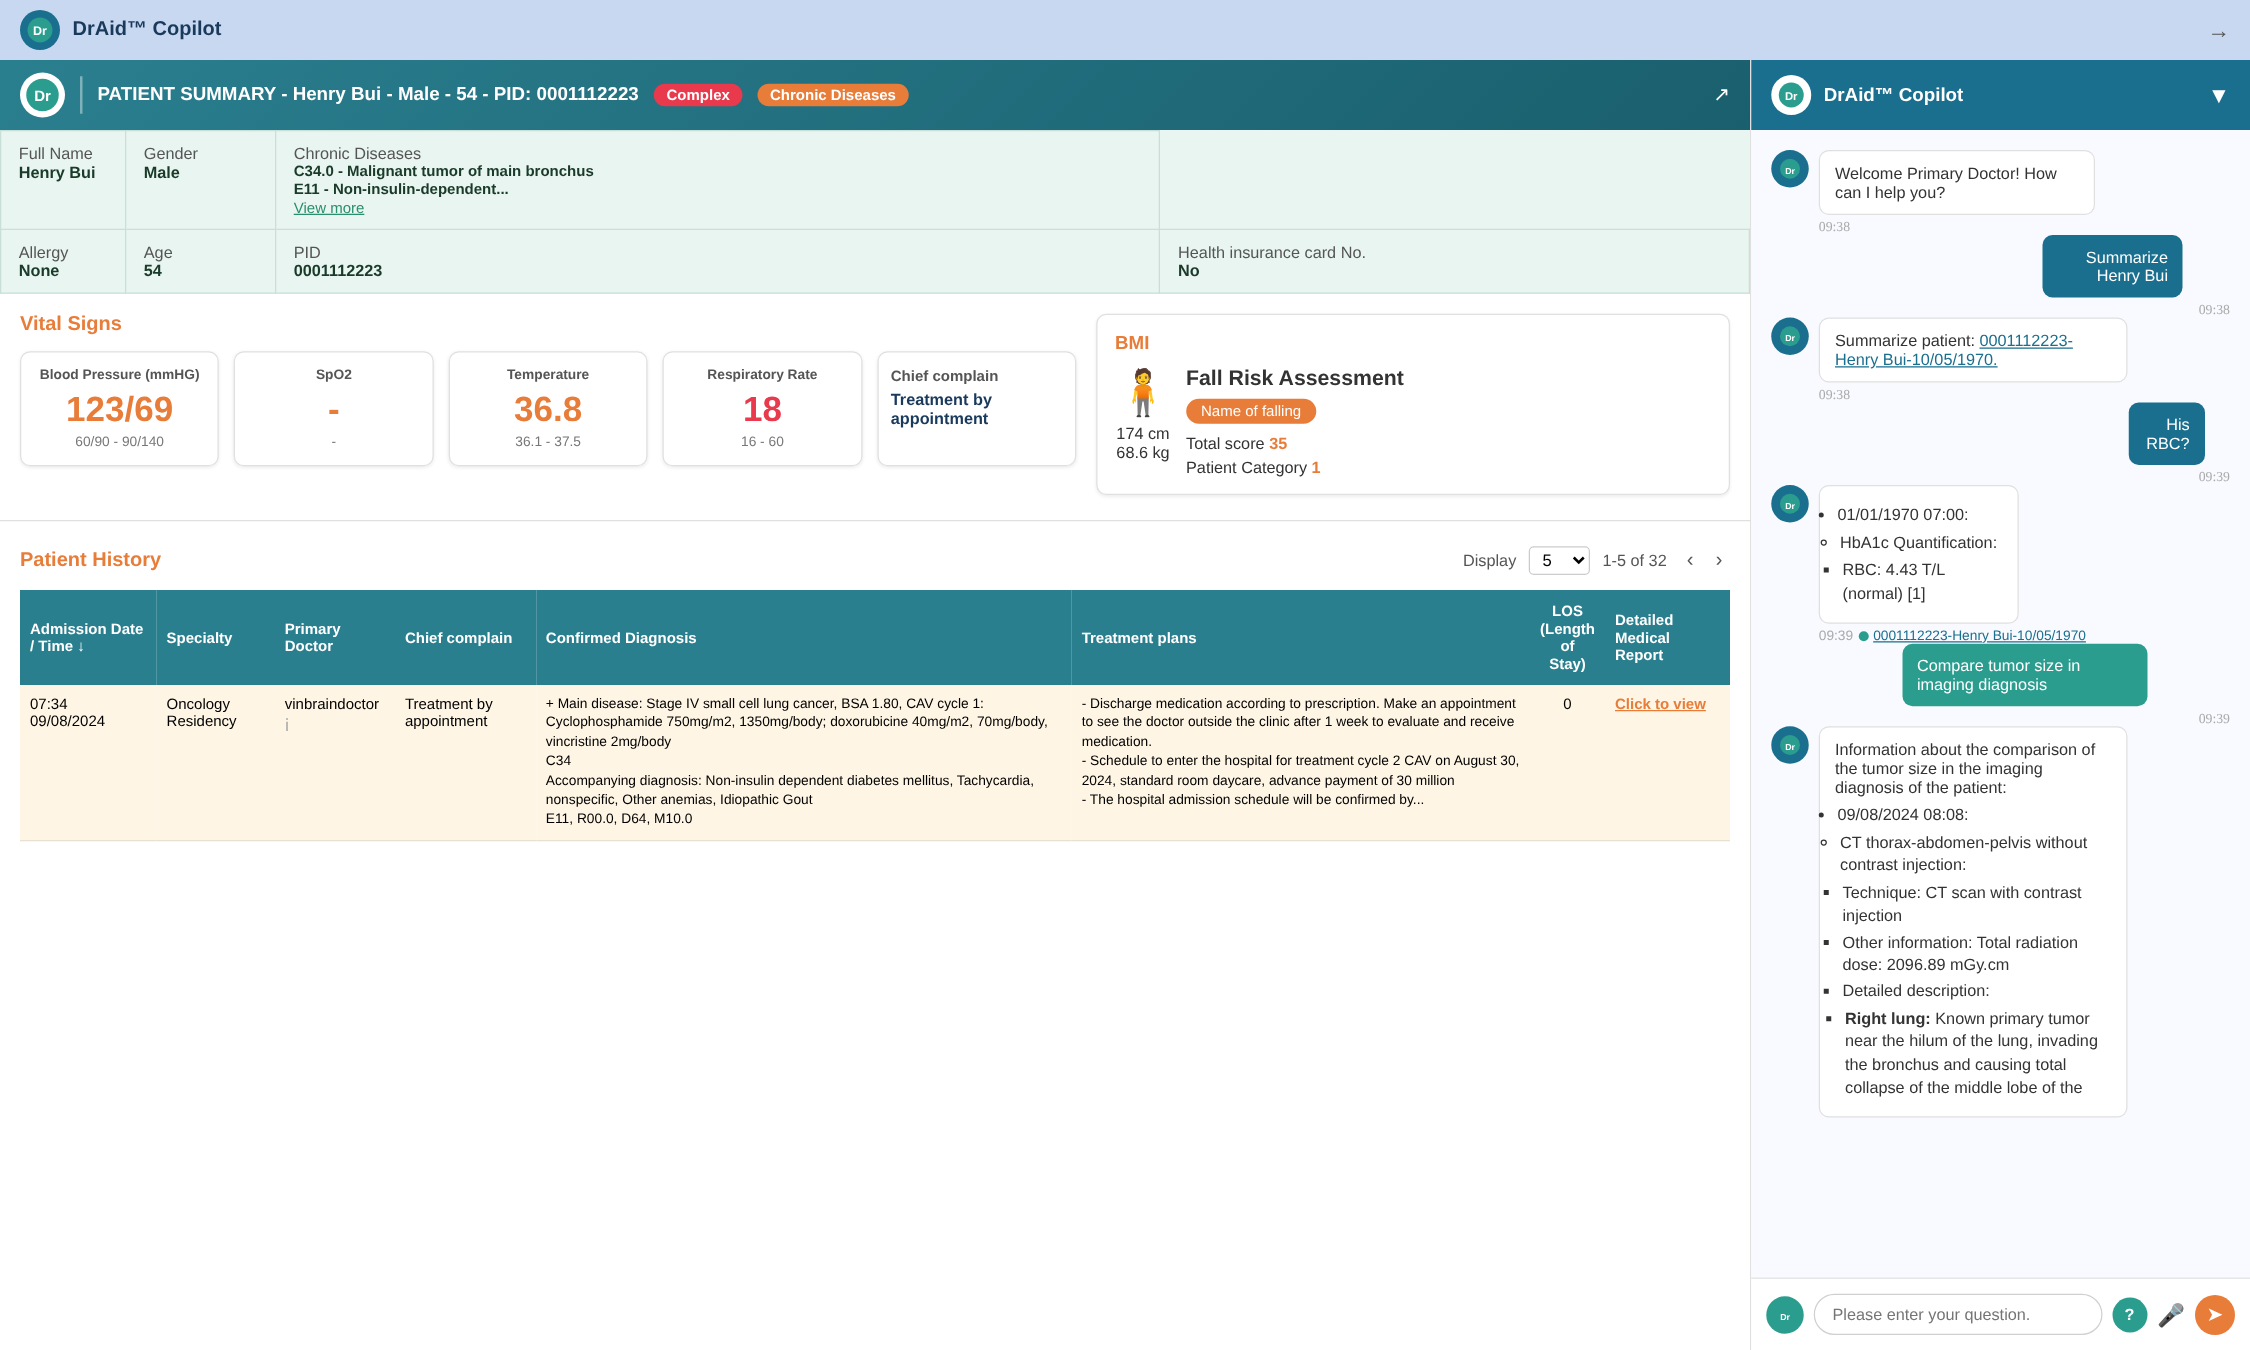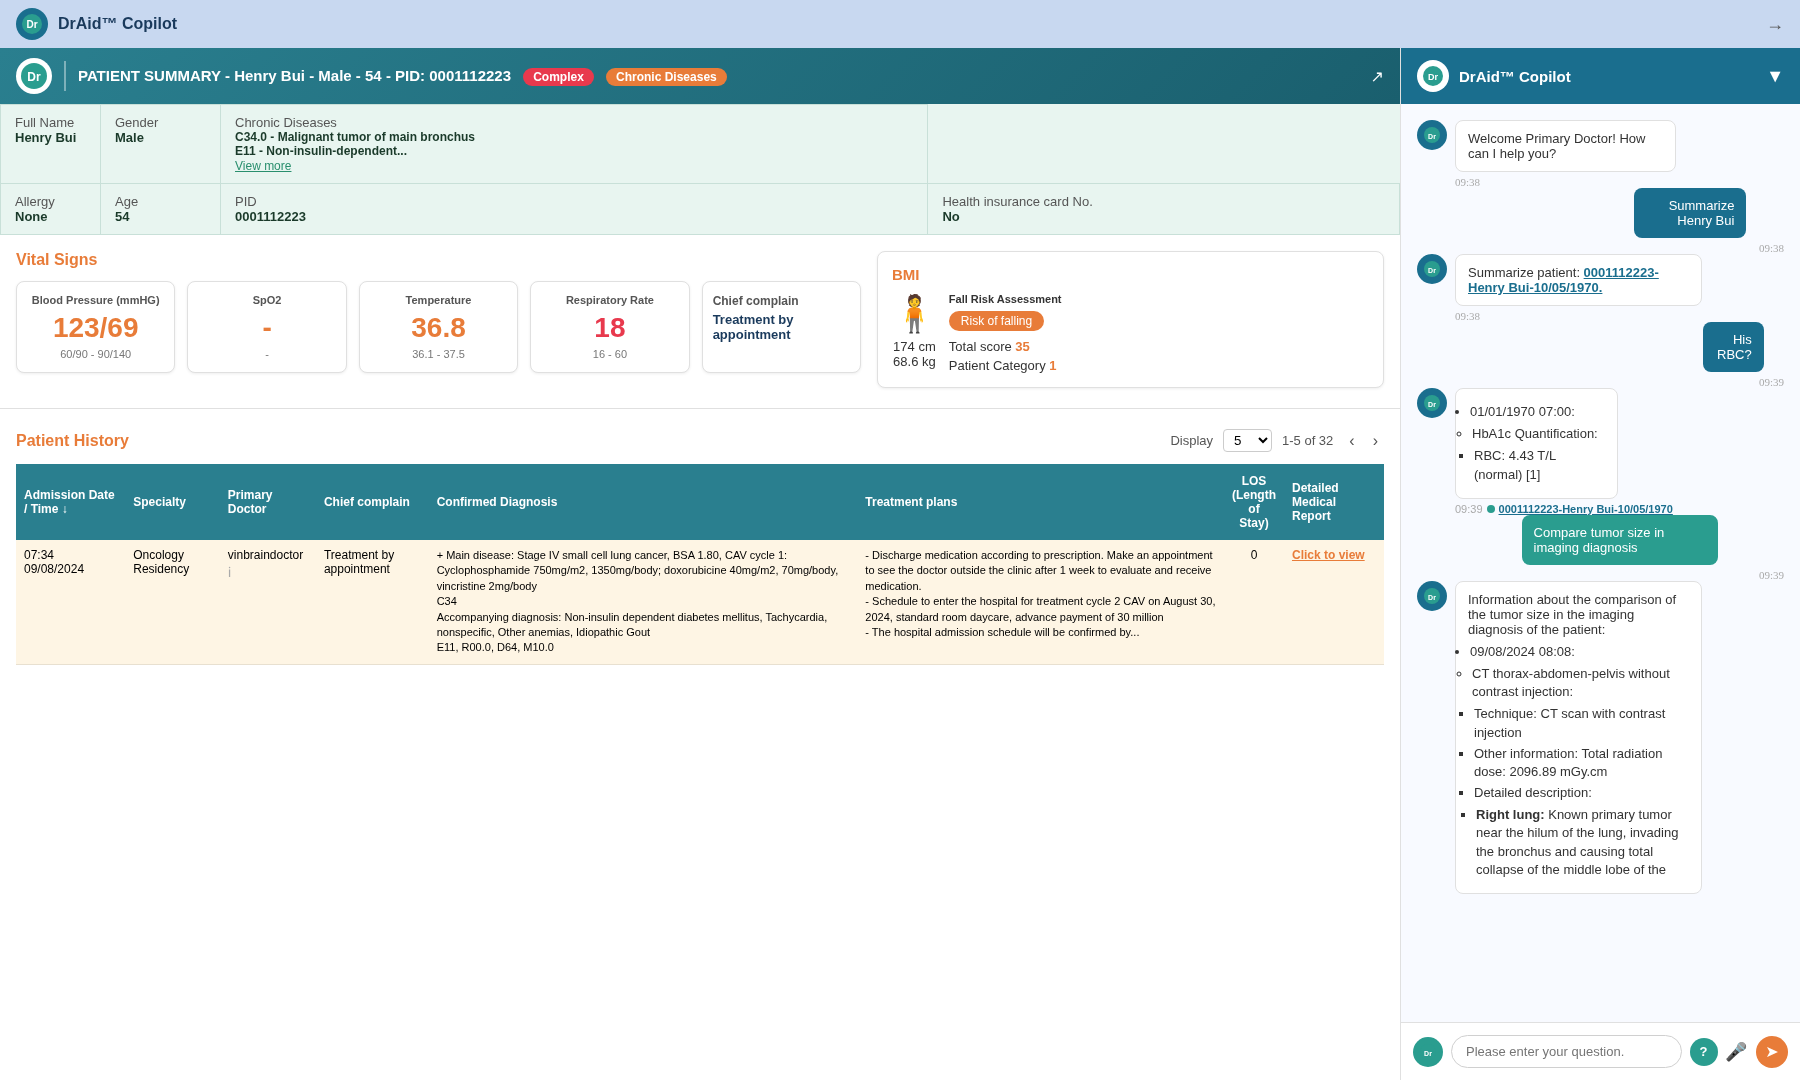--- a/index.html
+++ b/index.html
@@ -93,21 +93,21 @@
       background: white;
       height: 100%;
       box-shadow: 0 1px 3px rgba(0,0,0,0.07);
     }
     .bmi-title { font-size: 15px; font-weight: bold; color: #e87c39; margin-bottom: 10px; }
     .bmi-content { display: flex; gap: 12px; align-items: flex-start; }
     .bmi-figure { display: flex; flex-direction: column; align-items: center; }
     .bmi-icon { font-size: 36px; margin-bottom: 4px; }
     .bmi-measures { font-size: 13px; color: #333; }
     .bmi-right { flex: 1; }
-    .fall-risk-title { font-size: 11px; font-weight: bold; color: #333; margin-bottom: 6px; }
+    .fall-risk-title { font-size: 17px; font-weight: bold; color: #333; margin-bottom: 6px; }
     .fall-risk-badge { background: #e87c39; color: white; padding: 3px 12px; border-radius: 12px; font-size: 12px; display: inline-block; margin-bottom: 8px; }
     .fall-risk-score { font-size: 13px; color: #333; }
     .fall-risk-score span { color: #e87c39; font-weight: bold; }
     .patient-category { font-size: 13px; color: #333; margin-top: 4px; }
     .patient-category span { color: #e87c39; font-weight: bold; }
 
     
     .divider { height: 1px; background: #e0e0e0; margin: 4px 0; }
 
     
@@ -167,21 +167,21 @@
     .msg-avatar { width: 30px; height: 30px; border-radius: 50%; background: #2a9d8f; display: flex; align-items: center; justify-content: center; color: white; font-size: 12px; flex-shrink: 0; }
     .msg-avatar.bot { background: #1a6e8e; }
 
     .msg-bubble { max-width: 75%; }
     .msg-bubble.bot-bubble { background: white; border: 1px solid #e0e0e0; border-radius: 8px; padding: 10px 12px; font-size: 13px; color: #333; }
     .msg-bubble.user-bubble { background: #1a6e8e; border-radius: 8px; padding: 10px 12px; font-size: 13px; color: white; text-align: right; }
     .msg-bubble.action-bubble { background: #2a9d8f; border-radius: 8px; padding: 10px 12px; font-size: 13px; color: white; }
     .msg-time { font-size: 11px; color: #aaa; margin-top: 4px; font-family: Liberation Serif, serif; }
     .msg-time.right { text-align: right; }
 
-    .msg-link { color: #1a6e8e; text-decoration: underline; cursor: pointer; font-weight: bold; }
+    .msg-link { color: #1a6e8e; text-decoration: underline; cursor: pointer; font-weight: normal; }
 
     .msg-source { font-size: 11px; color: #aaa; display: flex; align-items: center; gap: 4px; margin-top: 4px; }
     .msg-dot { width: 8px; height: 8px; border-radius: 50%; background: #2a9d8f; }
 
     .msg-list { margin: 4px 0 4px 2px; }
     .msg-list li { margin-bottom: 3px; line-height: 1.4; }
     @keyframes blink { 0%,80%,100%{opacity:0.3} 40%{opacity:1} }
 
     
     .chat-input-area {
@@ -319,21 +319,21 @@
           <div class="bmi-panel-inner">
             <div class="bmi-title">BMI</div>
             <div class="bmi-content">
               <div class="bmi-figure">
                 <div class="bmi-icon">🧍</div>
                 <div class="bmi-measures">174 cm</div>
                 <div class="bmi-measures">68.6 kg</div>
               </div>
               <div class="bmi-right">
                 <div class="fall-risk-title">Fall Risk Assessment</div>
-                <div class="fall-risk-badge">Risk of falling</div>
+                <div class="fall-risk-badge">Name of falling</div>
                 <div class="fall-risk-score">
                   Total score <span>35</span>
                 </div>
                 <div class="patient-category">
                   Patient Category <span>1</span>
                 </div>
               </div>
             </div>
           </div>
         </div>

